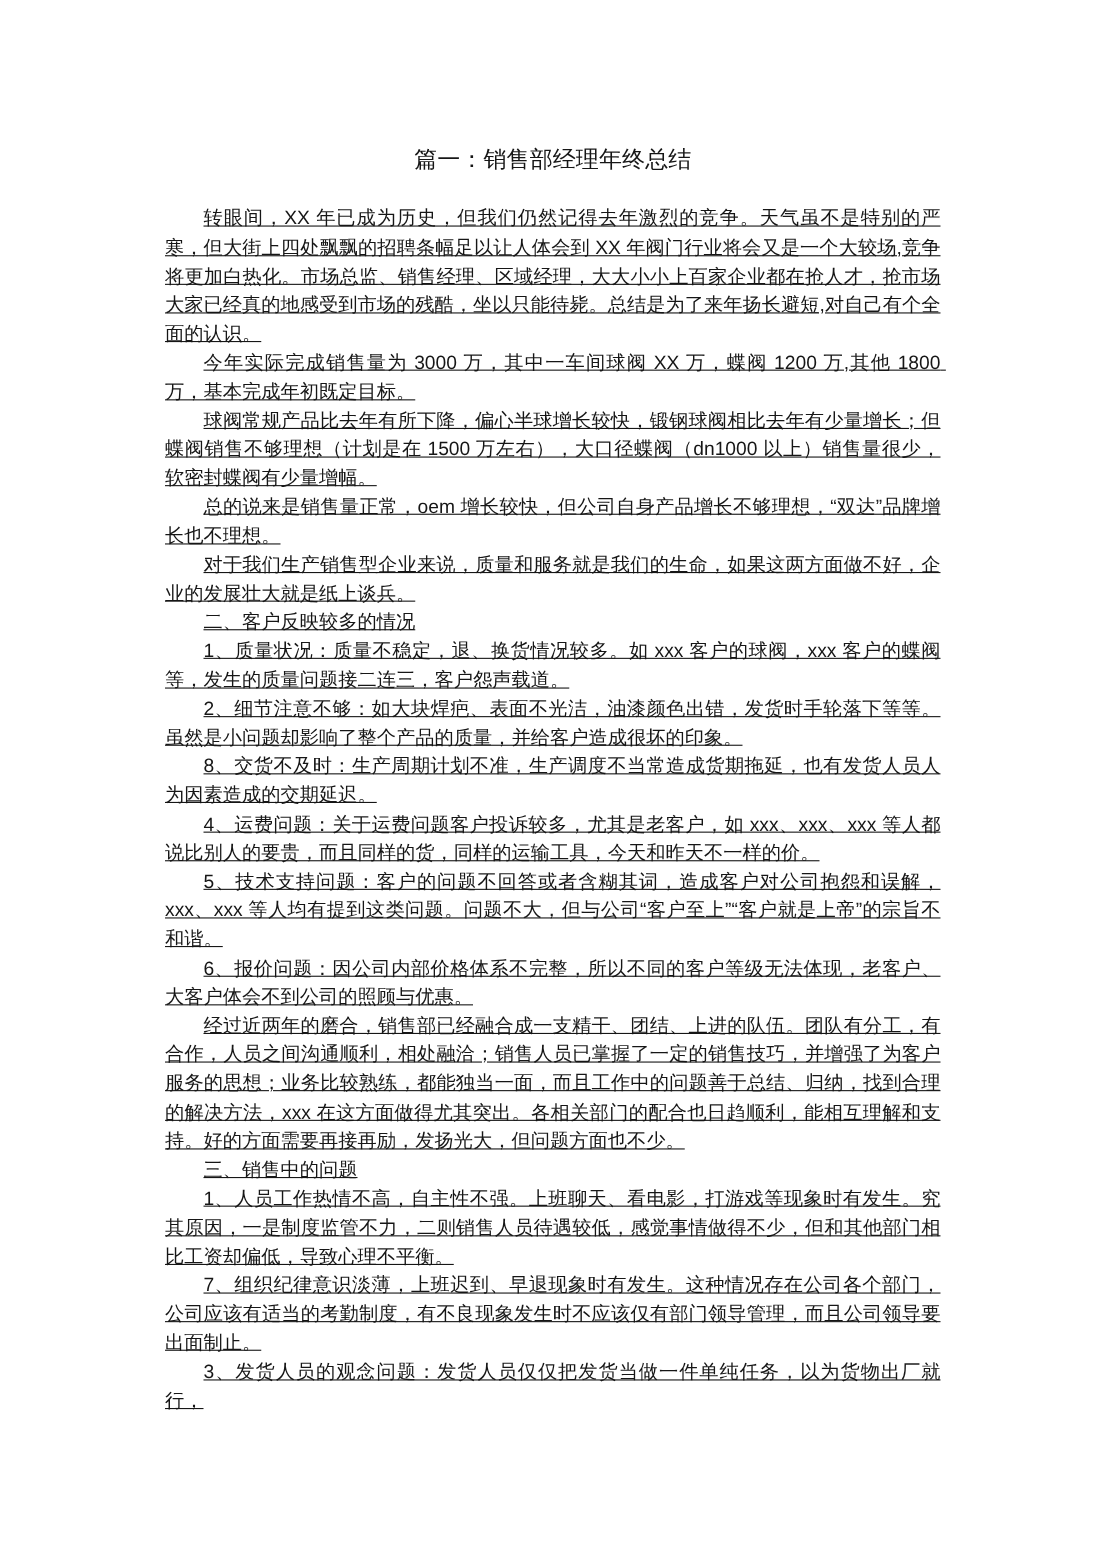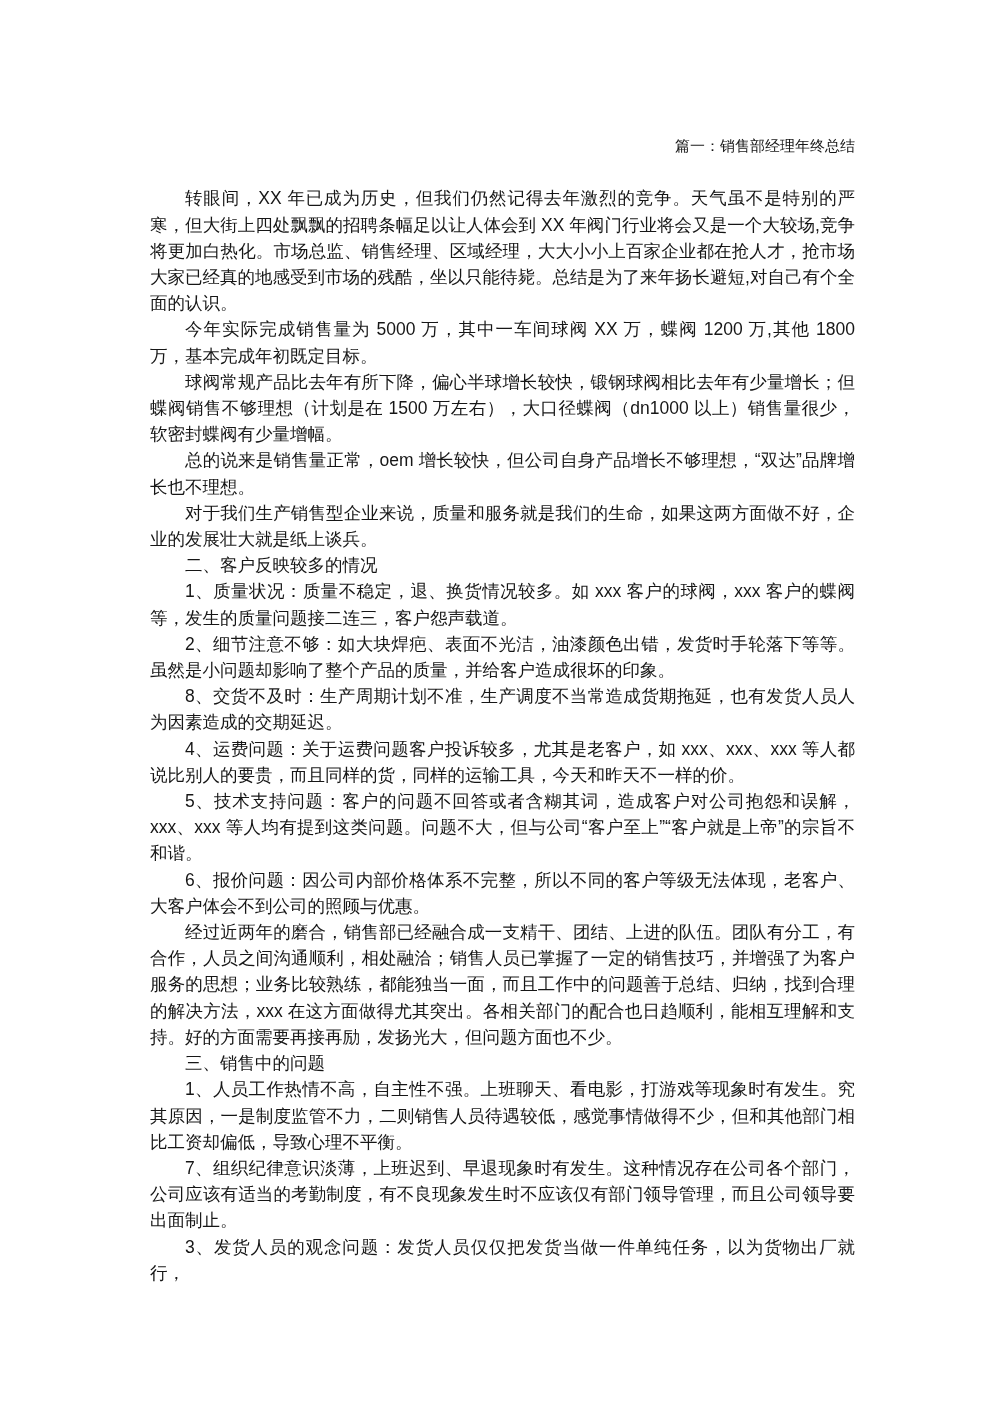--- a/index.html
+++ b/index.html
@@ -16,44 +16,45 @@
   .page {
     box-sizing: border-box;
     width: 1000px;
     height: 1415px;
     padding: 133px 145px 0 150px;
     background: #ffffff;
     color: #161616;
   }
   .doc-title {
     margin: 0 0 26.2px 0;
-    font-size: 15px;
+    font-size: 21px;
     line-height: 26.2px;
-    text-align: right;
+    text-align: center;
     text-indent: 0;
     white-space: pre-wrap;
   }
   .doc-body p {
     margin: 0;
     font-size: 17.5px;
     line-height: 26.2px;
     text-align: justify;
     text-indent: 2em;
     white-space: pre-wrap;
     overflow-wrap: break-word;
+    text-decoration: underline;
   }
 </style>
 </head>
 <body>
 
 <div class="page" style="background: rgb(255, 255, 255); color: rgb(22, 22, 22);">
   <p class="doc-title">篇一：销售部经理年终总结</p>
   <div class="doc-body">
       <p>转眼间，XX 年已成为历史，但我们仍然记得去年激烈的竞争。天气虽不是特别的严寒，但大街上四处飘飘的招聘条幅足以让人体会到 XX 年阀门行业将会又是一个大较场,竞争将更加白热化。市场总监、销售经理、区域经理，大大小小上百家企业都在抢人才，抢市场大家已经真的地感受到市场的残酷，坐以只能待毙。总结是为了来年扬长避短,对自己有个全面的认识。</p>
-      <p>今年实际完成销售量为 5000 万，其中一车间球阀 XX 万，蝶阀 1200 万,其他 1800 万，基本完成年初既定目标。</p>
+      <p>今年实际完成销售量为 3000 万，其中一车间球阀 XX 万，蝶阀 1200 万,其他 1800 万，基本完成年初既定目标。</p>
       <p>球阀常规产品比去年有所下降，偏心半球增长较快，锻钢球阀相比去年有少量增长；但蝶阀销售不够理想（计划是在 1500 万左右），大口径蝶阀（dn1000 以上）销售量很少，软密封蝶阀有少量增幅。</p>
       <p>总的说来是销售量正常，oem 增长较快，但公司自身产品增长不够理想，“双达”品牌增长也不理想。</p>
       <p>对于我们生产销售型企业来说，质量和服务就是我们的生命，如果这两方面做不好，企业的发展壮大就是纸上谈兵。</p>
       <p>二、客户反映较多的情况</p>
       <p>1、质量状况：质量不稳定，退、换货情况较多。如 xxx 客户的球阀，xxx 客户的蝶阀等，发生的质量问题接二连三，客户怨声载道。</p>
       <p>2、细节注意不够：如大块焊疤、表面不光洁，油漆颜色出错，发货时手轮落下等等。虽然是小问题却影响了整个产品的质量，并给客户造成很坏的印象。</p>
       <p>8、交货不及时：生产周期计划不准，生产调度不当常造成货期拖延，也有发货人员人为因素造成的交期延迟。</p>
       <p>4、运费问题：关于运费问题客户投诉较多，尤其是老客户，如 xxx、xxx、xxx 等人都说比别人的要贵，而且同样的货，同样的运输工具，今天和昨天不一样的价。</p>
       <p>5、技术支持问题：客户的问题不回答或者含糊其词，造成客户对公司抱怨和误解，xxx、xxx 等人均有提到这类问题。问题不大，但与公司“客户至上”“客户就是上帝”的宗旨不和谐。</p>
       <p>6、报价问题：因公司内部价格体系不完整，所以不同的客户等级无法体现，老客户、大客户体会不到公司的照顾与优惠。</p>

